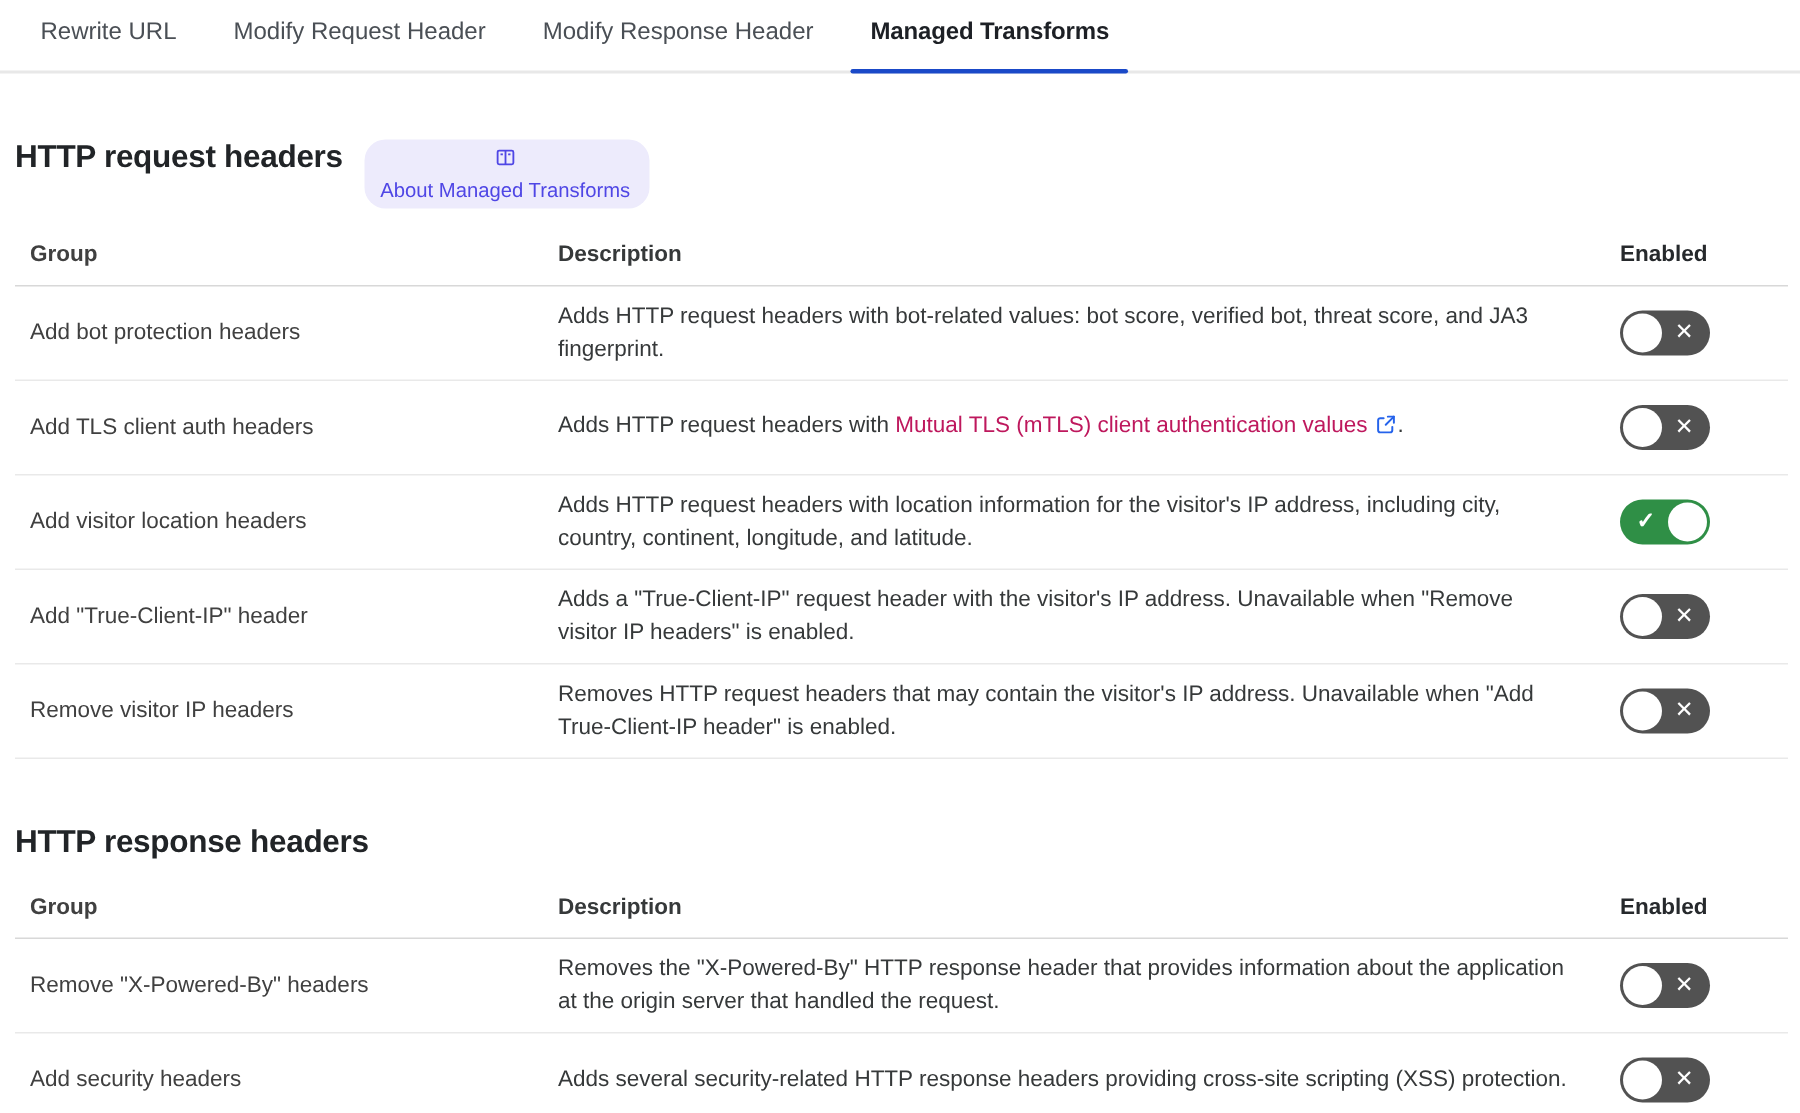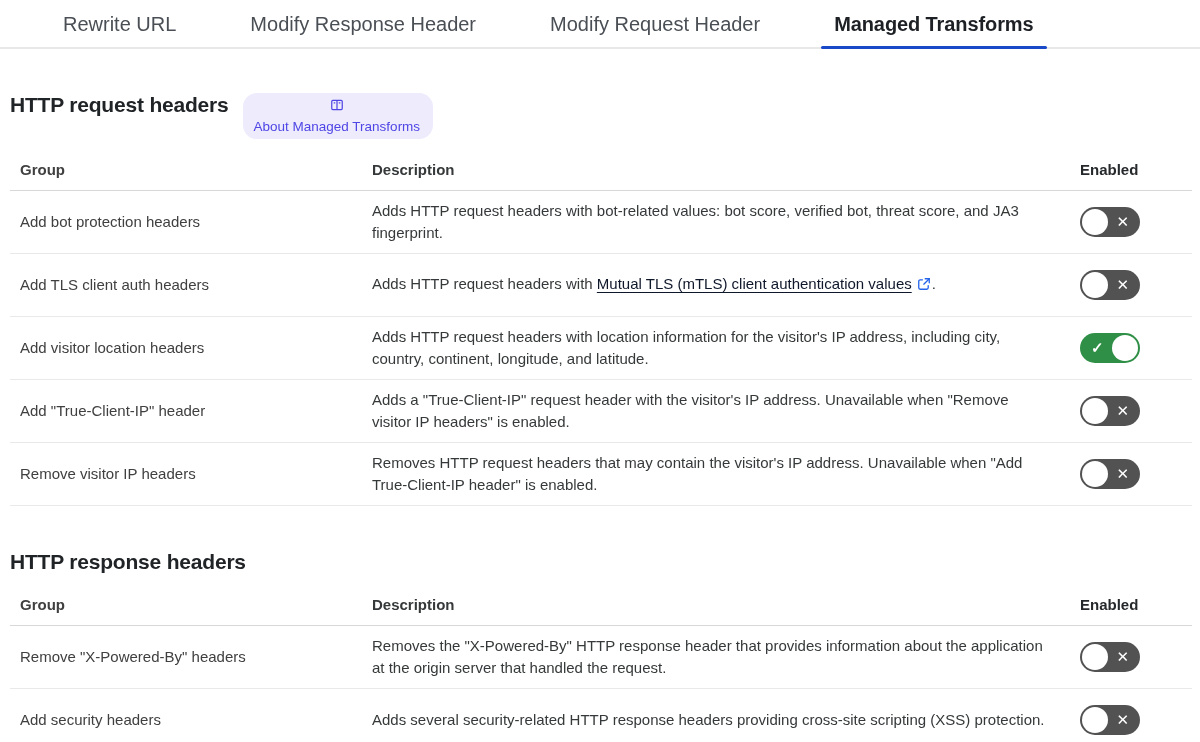--- a/index.html
+++ b/index.html
@@ -13,23 +13,23 @@
 
   
   .tabs {
     display: flex; gap: 38px;
     padding: 13px 0 0 27px;
     border-bottom: 2px solid #e8e8e8;
     height: 49px;
   }
   .tab {
     position: relative;
-    font-size: 20px; color: #4a4f55;
+    font-size: 16px; color: #4a4f55;
     padding-bottom: 26px;
-    cursor: pointer; white-space: nowrap; margin-left: 36px;
+    cursor: pointer; white-space: nowrap;
   }
   .tab.active { color: #1d2025; font-weight: 700; letter-spacing: -0.1px; }
   .tab.active::after {
     content: ""; position: absolute; left: -13px; right: -13px; bottom: -2px;
     height: 3px; background: #1a49c8; border-radius: 2px;
   }
 
   
   .content { padding: 0 8px 0 10px; }
   .section-head { display: flex; align-items: flex-start; margin: 44px 0 16px 0; }
@@ -59,21 +59,21 @@
   .row {
     display: flex; align-items: center;
     min-height: 63px; padding: 9px 0;
     border-bottom: 1px solid #e9e9e9;
     font-size: 15px; line-height: 22px;
   }
   .col-group { width: 362px; padding-left: 10px; flex: none; color: #404040; }
   .col-desc  { flex: 1; padding-right: 30px; color: #36393a; }
   .col-enabled { width: 112px; flex: none; display: flex; align-items: center; }
 
-  .link { color: #0f172a; text-decoration: underline; text-underline-offset: 3px; cursor: pointer; }
+  .link { color: #be185d; text-underline-offset: 3px; cursor: pointer; }
   .ext-icon { color: #2563eb; margin: 0 1px 0 5px; display: inline-block; vertical-align: -2px; }
   .ext-icon svg { display: inline-block; }
 
   
   .toggle {
     position: relative; width: 60px; height: 30px;
     border: none; border-radius: 16px; padding: 0;
     cursor: pointer; flex: none; display: inline-block;
   }
   .toggle[data-state="off"] { background: #525252; }
@@ -89,22 +89,22 @@
     font-size: 15px; line-height: 30px;
   }
   .toggle[data-state="off"]::after { content: "✕"; right: 11px; }
   .toggle[data-state="on"]::after  { content: "✓"; left: 11px; font-weight: 700; }
 </style>
 </head>
 <body>
 
 <div class="tabs">
   <div class="tab">Rewrite URL</div>
+  <div class="tab">Modify Request Header</div>
   <div class="tab">Modify Response Header</div>
-  <div class="tab">Modify Request Header</div>
   <div class="tab active">Managed Transforms</div>
 </div>
 
 <div class="content">
 
   <div class="section-head">
     <h2>HTTP request headers</h2>
     <span class="badge">
       <span>
         <svg width="14" height="14" viewBox="0 0 16 16" fill="none" stroke="currentColor" stroke-width="1.4" stroke-linejoin="round">

